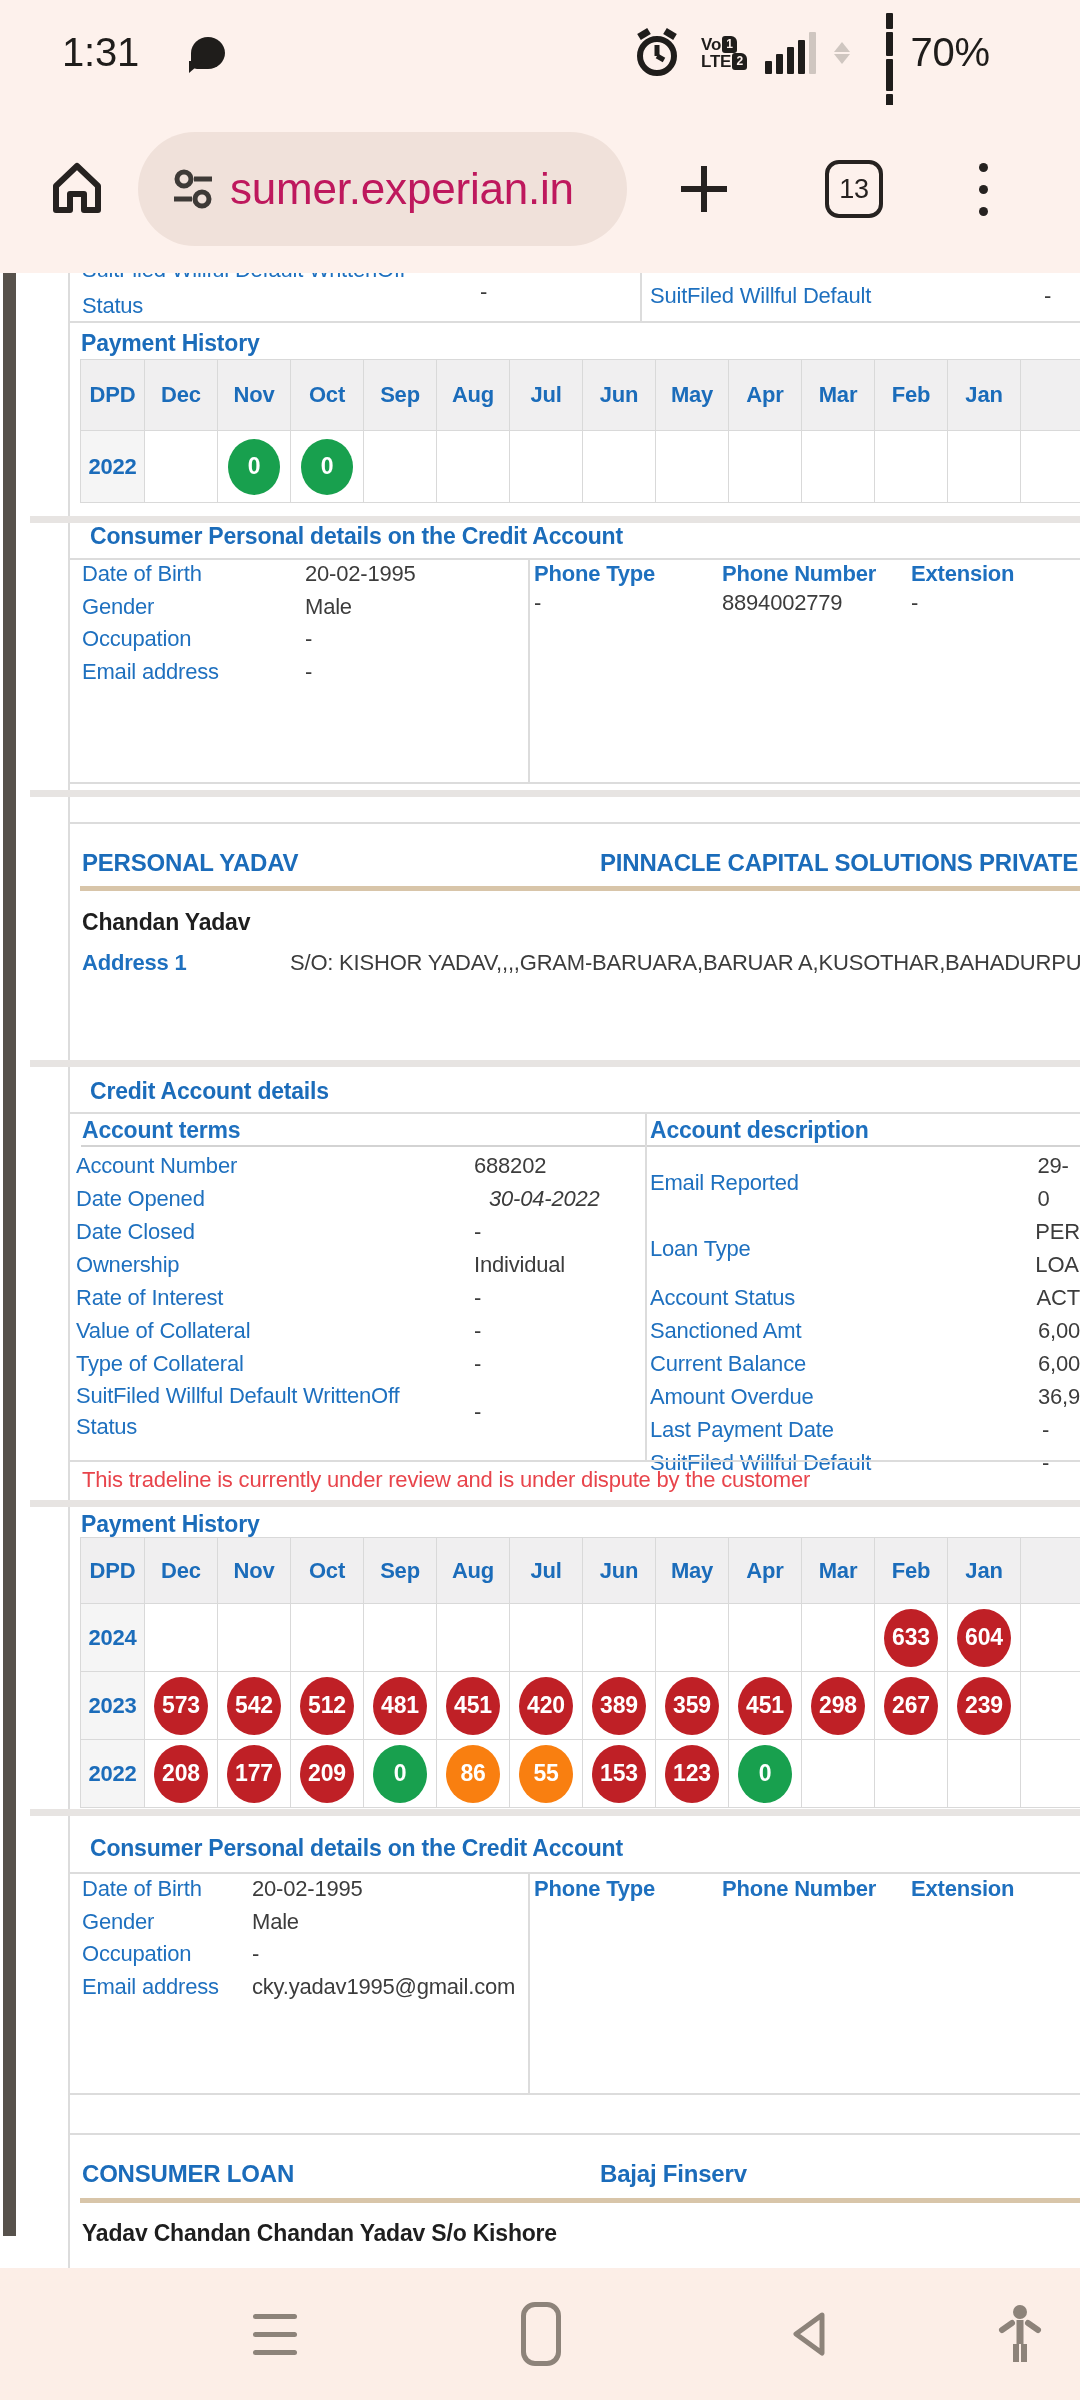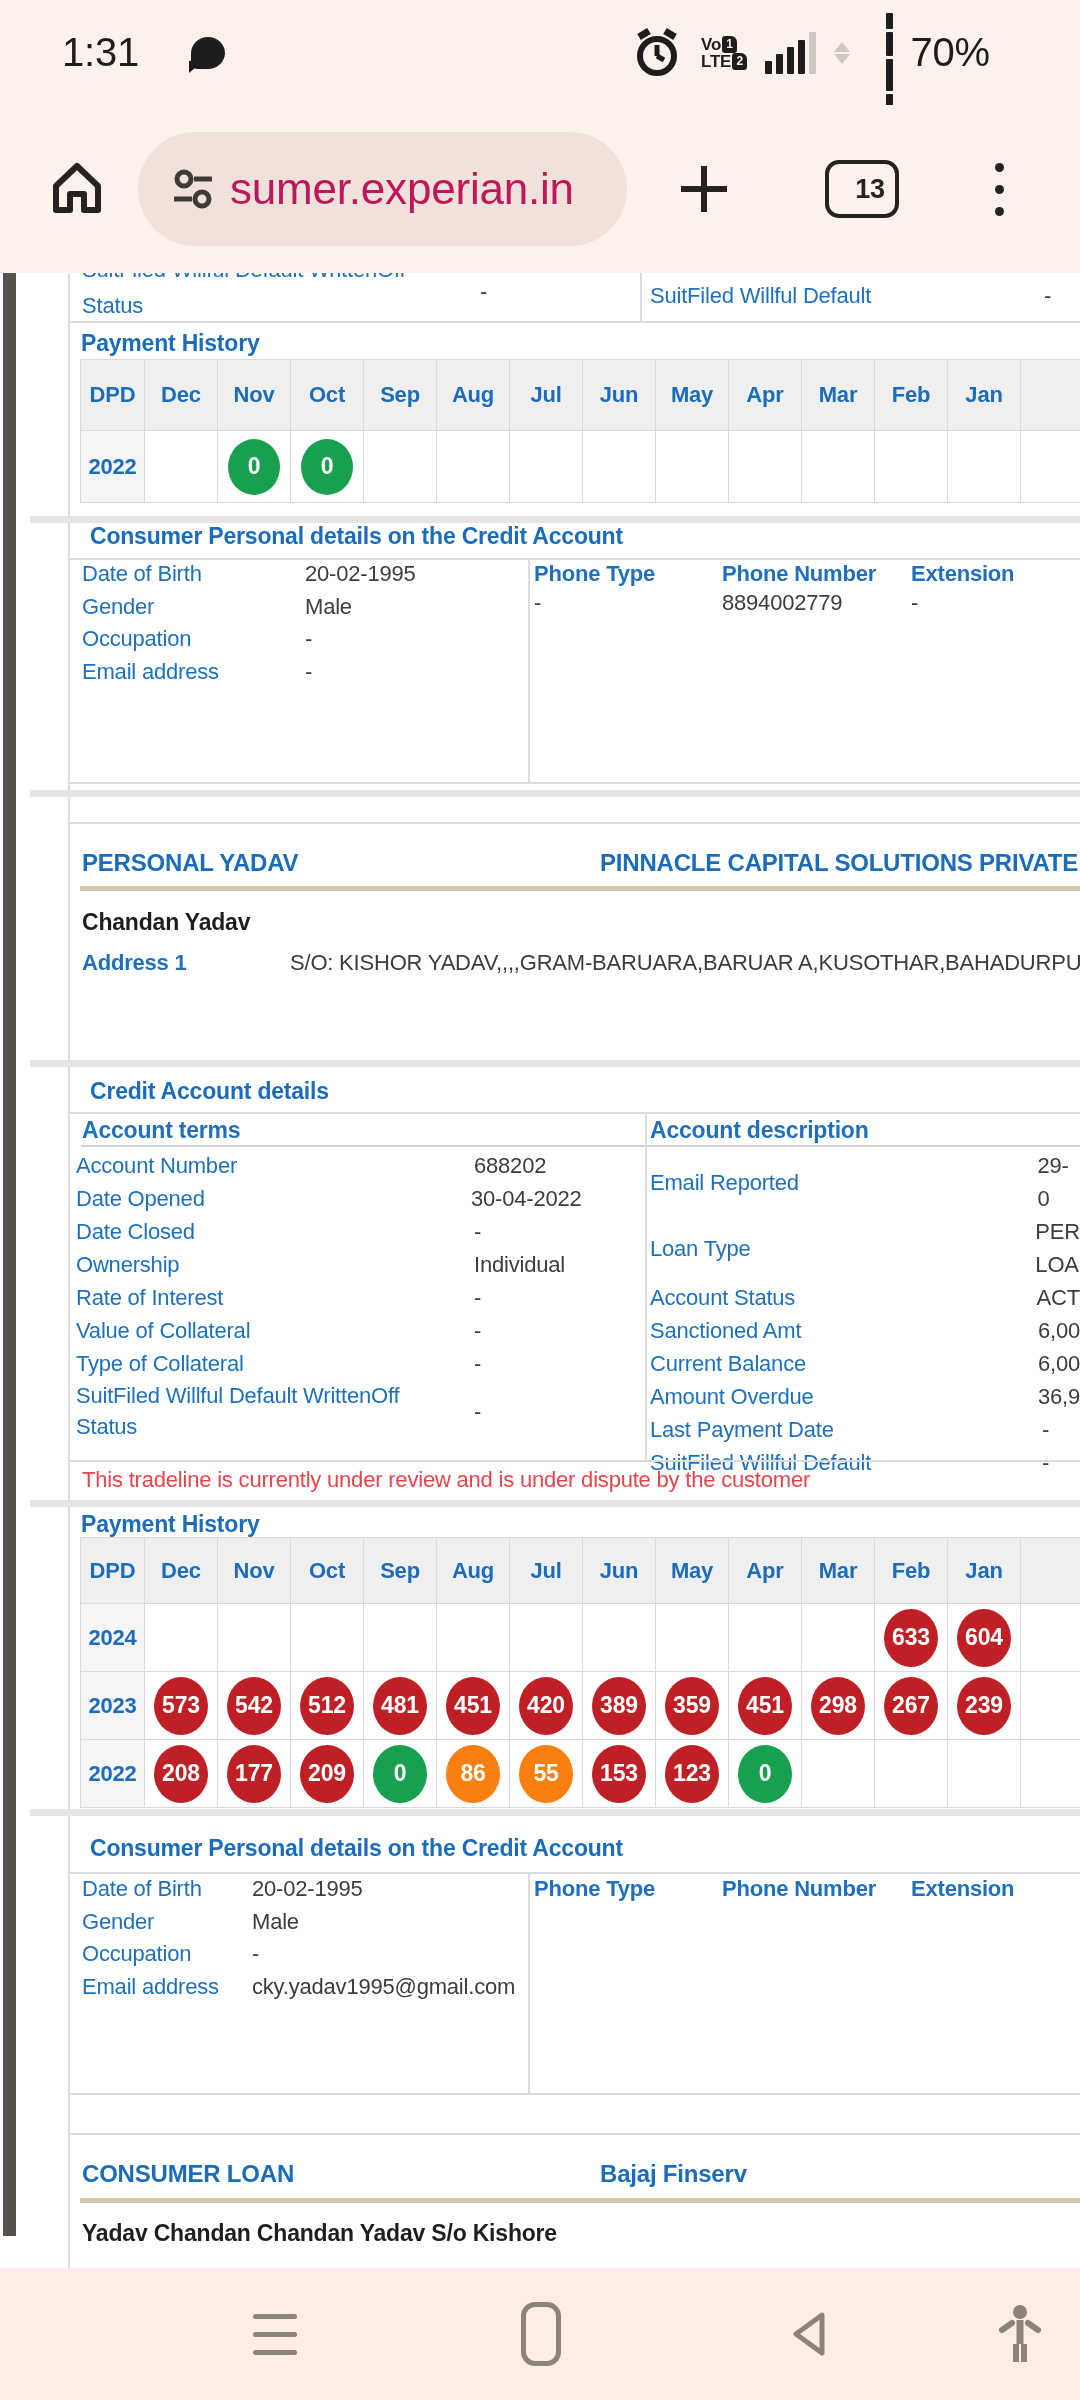--- a/index.html
+++ b/index.html
@@ -29,21 +29,21 @@
 
   
   .toolbar{position:absolute;left:0;top:105px;width:1080px;height:168px;background:#fdf1ec;display:flex;align-items:center;}
   .tb-home{margin-left:46px;}
   .url-pill{margin-left:30px;width:489px;height:114px;border-radius:57px;background:#f0e1da;
     display:flex;align-items:center;}
   .url-text{font-size:44px;color:#be185d;margin-left:14px;white-space:nowrap;text-align:right;}
   .tune{margin-left:32px;flex:none;}
   .tb-plus{margin-left:48px;}
   .tab-box{margin-left:92px;width:50px;height:50px;border:4px solid #262220;border-radius:14px;
-    display:flex;align-items:center;justify-content:center;font-size:27px;font-weight:bold;color:#262220;padding-left:16px;}
+    display:flex;align-items:center;justify-content:center;font-size:27px;font-weight:normal;color:#262220;}
   .tb-dots{margin-left:96px;display:flex;flex-direction:column;gap:13px;}
   .dot{width:9px;height:9px;border-radius:50%;background:#262220;}
 
   
   .content{position:absolute;left:0;top:273px;width:1080px;height:1995px;background:#fff;overflow:hidden;}
   .scrollbar{position:absolute;left:3px;top:0;width:13px;height:1963px;background:#57524c;}
   .card-left-border{position:absolute;left:68px;top:0;width:2px;height:1995px;background:#dcdcdc;}
   .hline{position:absolute;left:68px;right:0;height:2px;background:#dcdcdc;}
   .band{position:absolute;left:30px;right:0;height:7px;background:#e7e4e2;}
   .s-title{position:absolute;font-size:23px;font-weight:bold;color:#1b6cba;white-space:nowrap;}
@@ -249,21 +249,21 @@
     <div class="abs lbl" style="left:650px;top:844px;font-weight:bold;font-size:23px;">Account description</div>
     <div class="hline" style="top:872px;left:81px;background:#d3d3d3;"></div>
     <div class="abs" style="left:645px;top:839px;width:2px;height:348px;background:#dcdcdc;"></div>
     <div class="cad-rows" style="left:76px;top:876px;width:540px;">
         <div class="cad-row">
           <div class="lbl" style="width: 390px;">Account Number</div>
           <div class="val cad-val" style="margin-left: 8px;">688202</div>
         </div>
         <div class="cad-row">
           <div class="lbl" style="width: 390px;">Date Opened</div>
-          <div class="val cad-val" style="margin-left: 5px;">30-04-2022</div>
+          <div class="val cad-val" style="margin-left: 23px; font-style: italic;">30-04-2022</div>
         </div>
         <div class="cad-row">
           <div class="lbl" style="width: 390px;">Date Closed</div>
           <div class="val cad-val" style="margin-left: 8px;">-</div>
         </div>
         <div class="cad-row">
           <div class="lbl" style="width: 390px;">Ownership</div>
           <div class="val cad-val" style="margin-left: 8px;">Individual</div>
         </div>
         <div class="cad-row">

